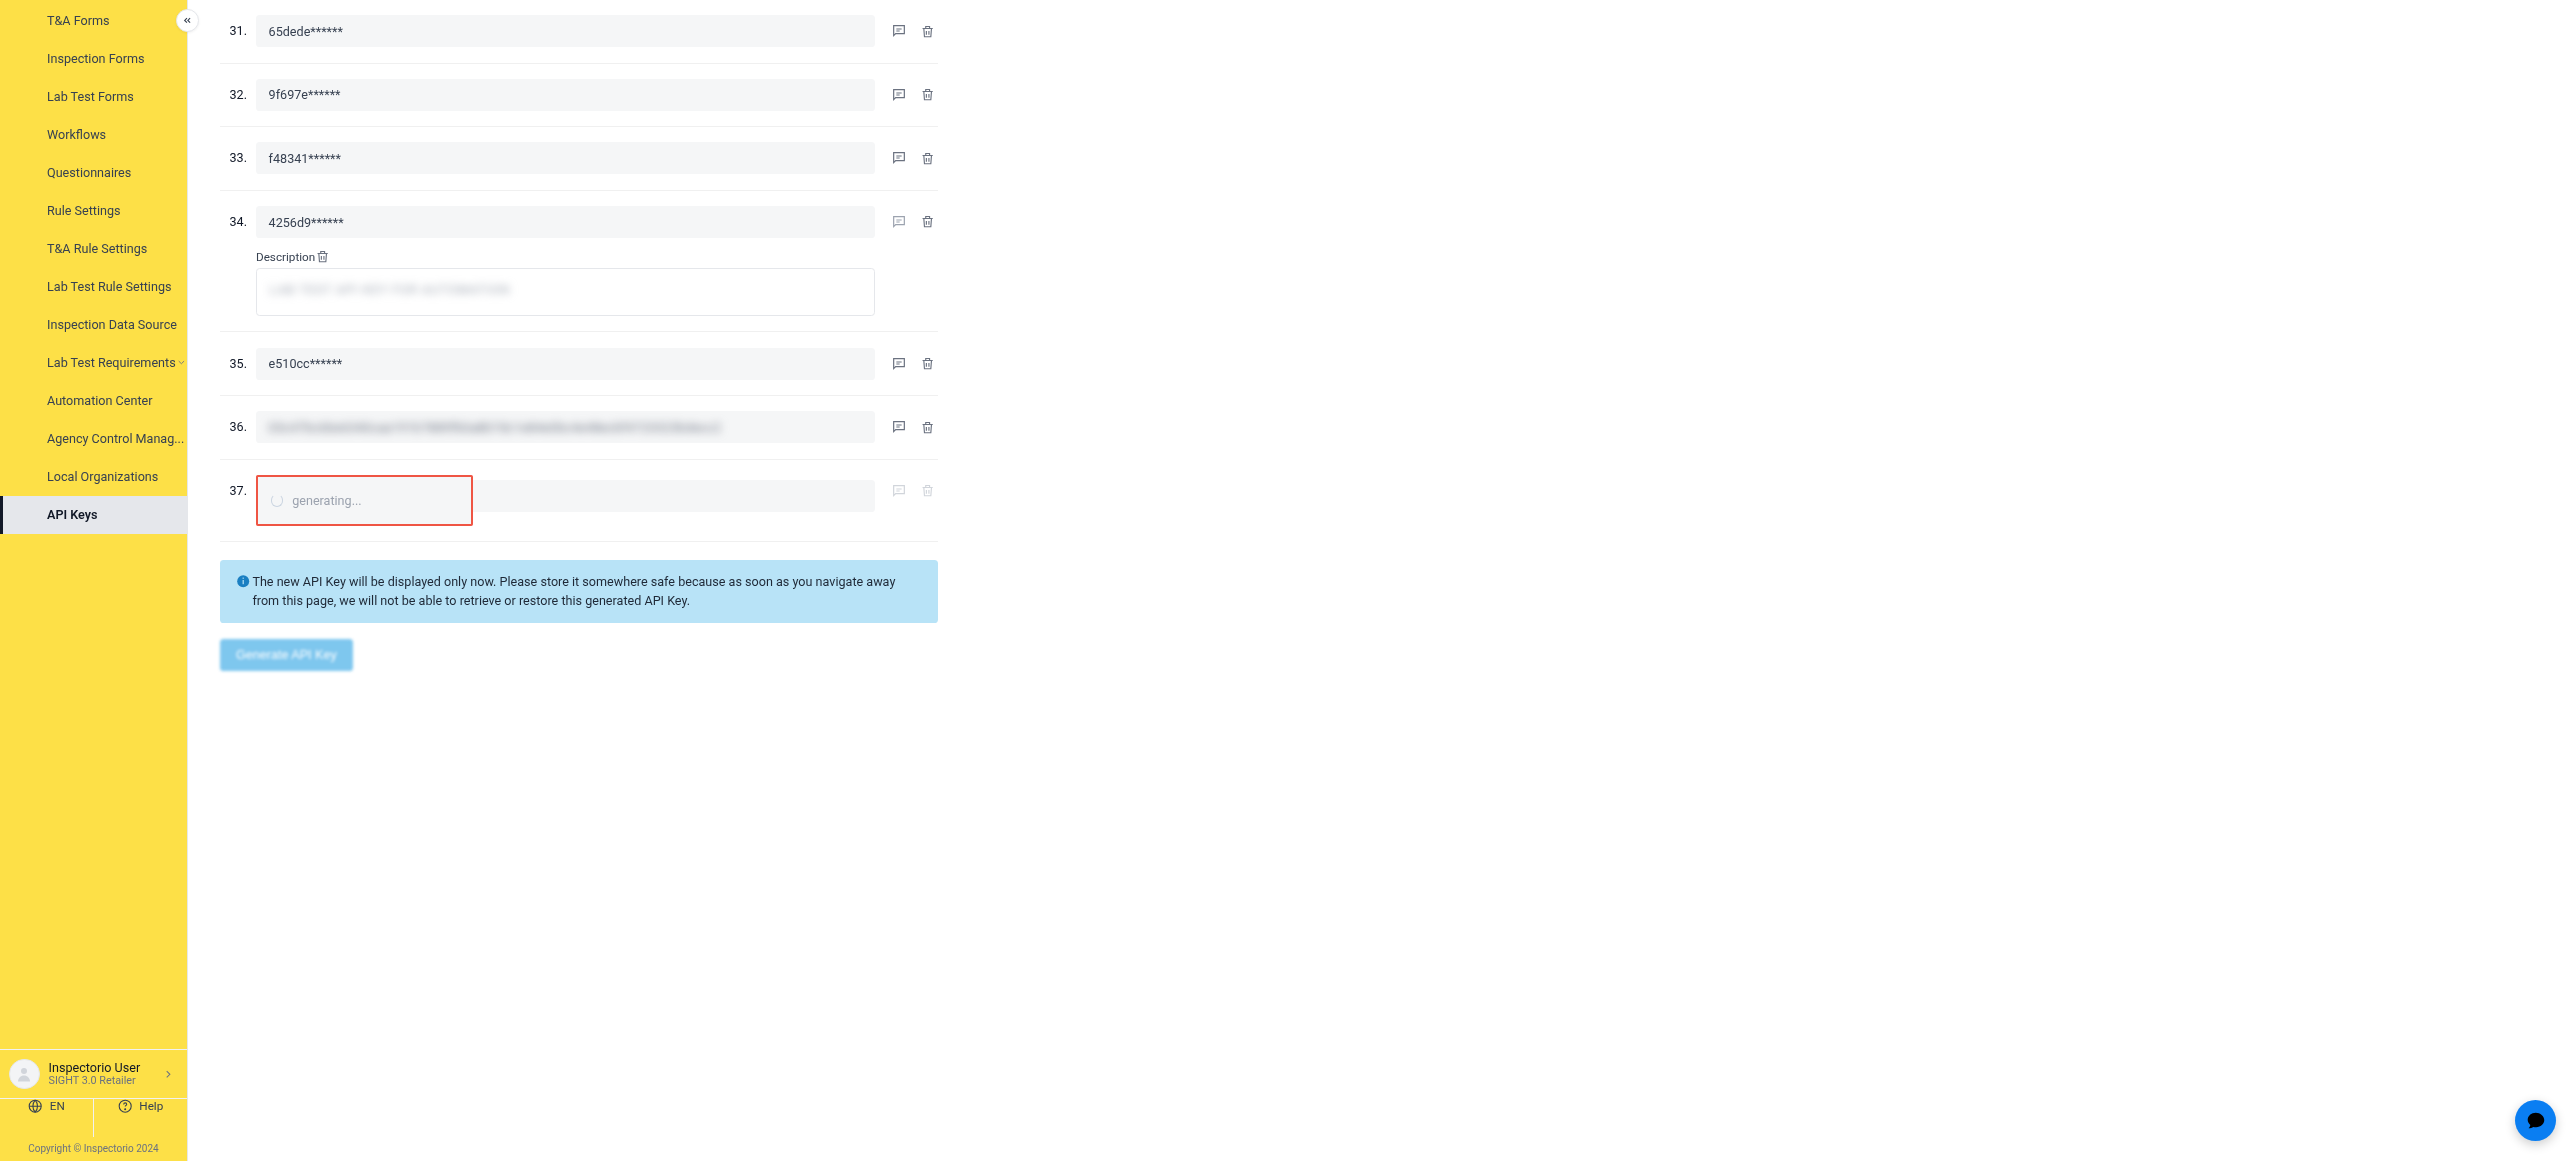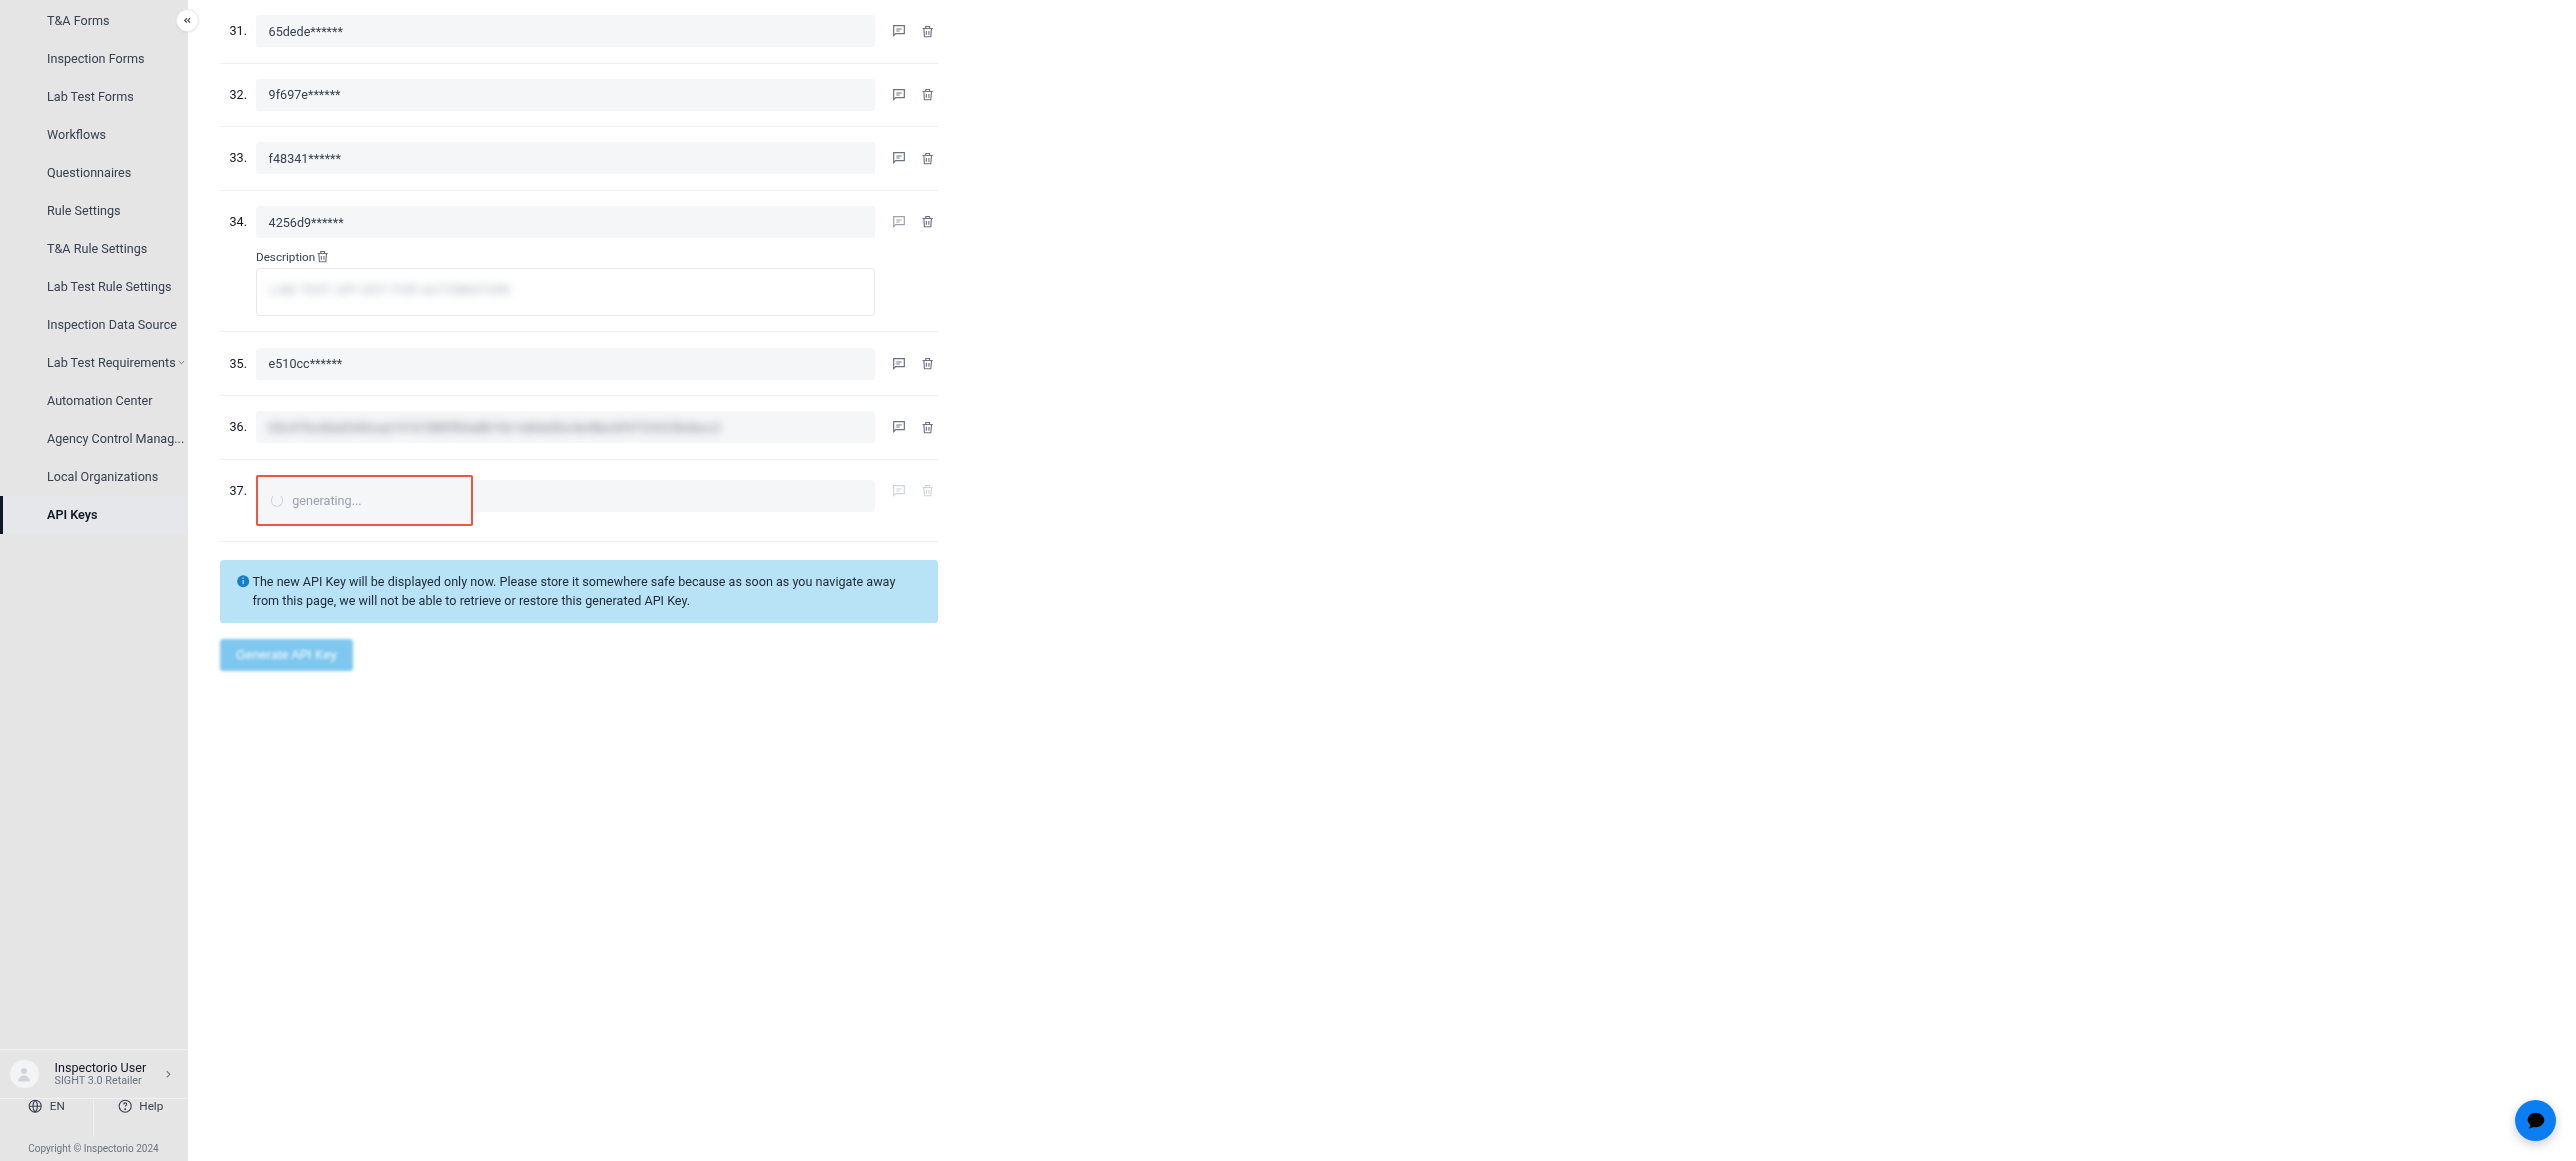--- a/index.html
+++ b/index.html
@@ -16,21 +16,21 @@
       height: 100vh;
     }
     
     .sidebar {
       width: 188px;
       flex-shrink: 0;
       border-right: 0.9px solid #e5e7eb;
       display: flex;
       flex-direction: column;
       position: relative;
-      background: #e5e5e5;
+      background: #fde047;
     }
     .sidebar-collapse {
       position: absolute;
       top: 9px;
       right: -11.7px;
       width: 23px;
       height: 23px;
       border-radius: 50%;
       background: #fff;
       border: 0.9px solid #e5e7eb;
@@ -72,21 +72,21 @@
       background: #111827;
     }
     .nav-item .chev {
       margin-left: auto;
     }
     .user-block {
       border-top: 0.9px solid #f1f1f1;
       padding: 9px 12.6px 9px 9px;
       display: flex;
       align-items: center;
-      gap: 15px;
+      gap: 9px;
       cursor: pointer;
     }
     .avatar {
       width: 30.5px; height: 30.5px;
       border-radius: 50%;
       background: #f3f4f6;
       border: 0.9px solid #e5e7eb;
       display: flex;
       align-items: center;
       justify-content: center;

